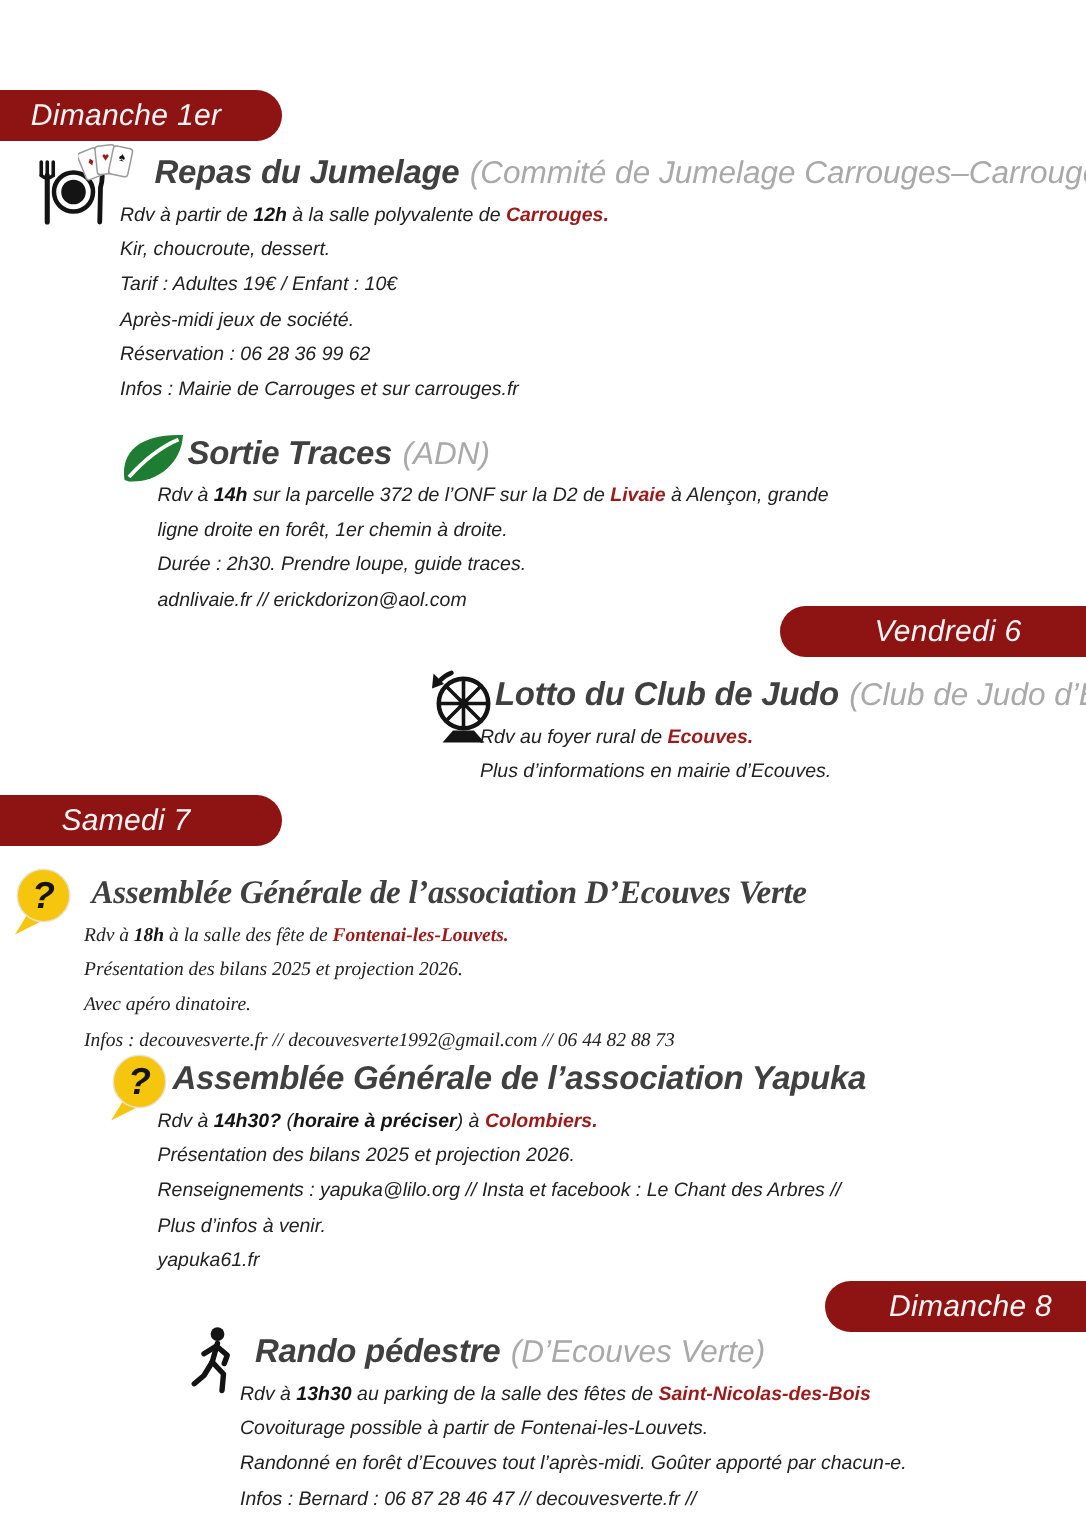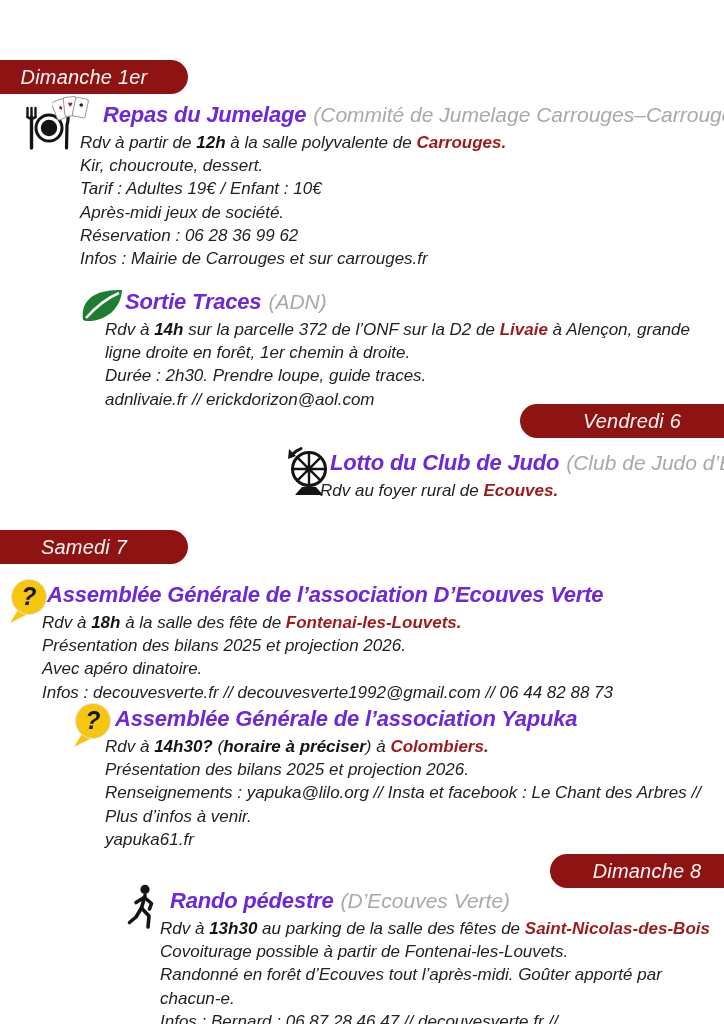--- a/index.html
+++ b/index.html
@@ -25,39 +25,39 @@
   .ribbon-3{top:854px;right:-20px;width:194px;}
 
   
   .event{position:absolute;}
   .event .icons{position:absolute;left:0;top:0;}
   .event .icons .icon{position:absolute;display:block;}
   .event .content{position:relative;}
   .title-row{white-space:nowrap;padding-top:6px;margin-bottom:3px;}
   .title{
     display:inline;font-size:22px;font-weight:700;font-style:italic;
-    margin:0;color:#6d28d9;letter-spacing:-.2px;
+    margin:0;color:#404040;letter-spacing:-.2px;
   }
   .org{font-size:21px;color:var(--muted,#a9a9a9);margin-left:7px;font-style:italic;}
-  .details{font-size:17px;line-height:23.2px;color:#222;}
+  .details{font-size:13px;line-height:23.2px;color:#222;}
   .details .line{min-height:23px;}
   .seg-b{font-weight:700;color:#141414;}
   .seg-br{font-weight:700;color:var(--accent,#9b1b1b);}
 
   .event-0{left:24px;top:96px;width:690px;}
   .event-0 .content{margin-left:56px;}
   .event-0 .title-row{padding-left:23px;}
   .event-1{left:80px;top:283px;width:620px;}
   .event-1 .content{margin-left:25px;}
   .event-1 .title-row{padding-left:20px;}
   .event-2{left:283px;top:444px;width:436px;}
   .event-2 .content{margin-left:37px;}
   .event-2 .title-row{padding-left:10px;}
   .event-3{left:8px;top:576px;width:706px;}
-  .event-3 .content{margin-left:34px;}
+  .event-3 .content{margin-left:48px;font-family:Liberation Serif, serif;}
   .event-3 .title-row{padding-left:5px;}
   .event-4{left:72px;top:700px;width:645px;}
   .event-4 .content{margin-left:33px;}
   .event-4 .title-row{padding-left:10px;}
   .event-5{left:126px;top:882px;width:592px;}
   .event-5 .content{margin-left:34px;}
   .event-5 .title-row{padding-left:10px;}
 </style>
 </head>
 <body style="--ribbon: #8E1414; --accent: #9B1B1B; --muted: #A9A9A9; --text: #1C1C1C;">
@@ -151,20 +151,21 @@
       <polygon points="5,13 13,10 6,3" fill="#141414"></polygon>
       <polygon points="12,49 40,49 33,41 19,41" fill="#141414"></polygon>
     </svg></span>
         </span>
     <div class="content">
       <div class="title-row">
         <h2 class="title">Lotto du Club de Judo</h2><span class="org">(Club de Judo d’Ecouves)</span>
       </div>
       <div class="details">
             <div class="line"><span>Rdv au foyer rural de </span><span class="seg-br">Ecouves.</span></div>
+            <div class="line"><span>Plus d’informations en mairie d’Ecouves.</span></div>
           </div>
     </div>
   </article>
 
   <article class="event event-3">
     <span class="icons">
           <span class="icon" style="left: 0px; top: 2px;"><svg width="42" height="46" viewBox="0 0 42 46">
       <path d="M10 32 L2 45 L20 36 Z" fill="#F6C60E"></path>
       <circle cx="21" cy="19" r="17.5" fill="#F6C60E" stroke="#e7e3d8" stroke-width="1"></circle>
       <text x="21" y="27" font-size="25" font-weight="bold" font-style="italic" font-family="Liberation Sans, sans-serif" fill="#141414" text-anchor="middle">?</text>

